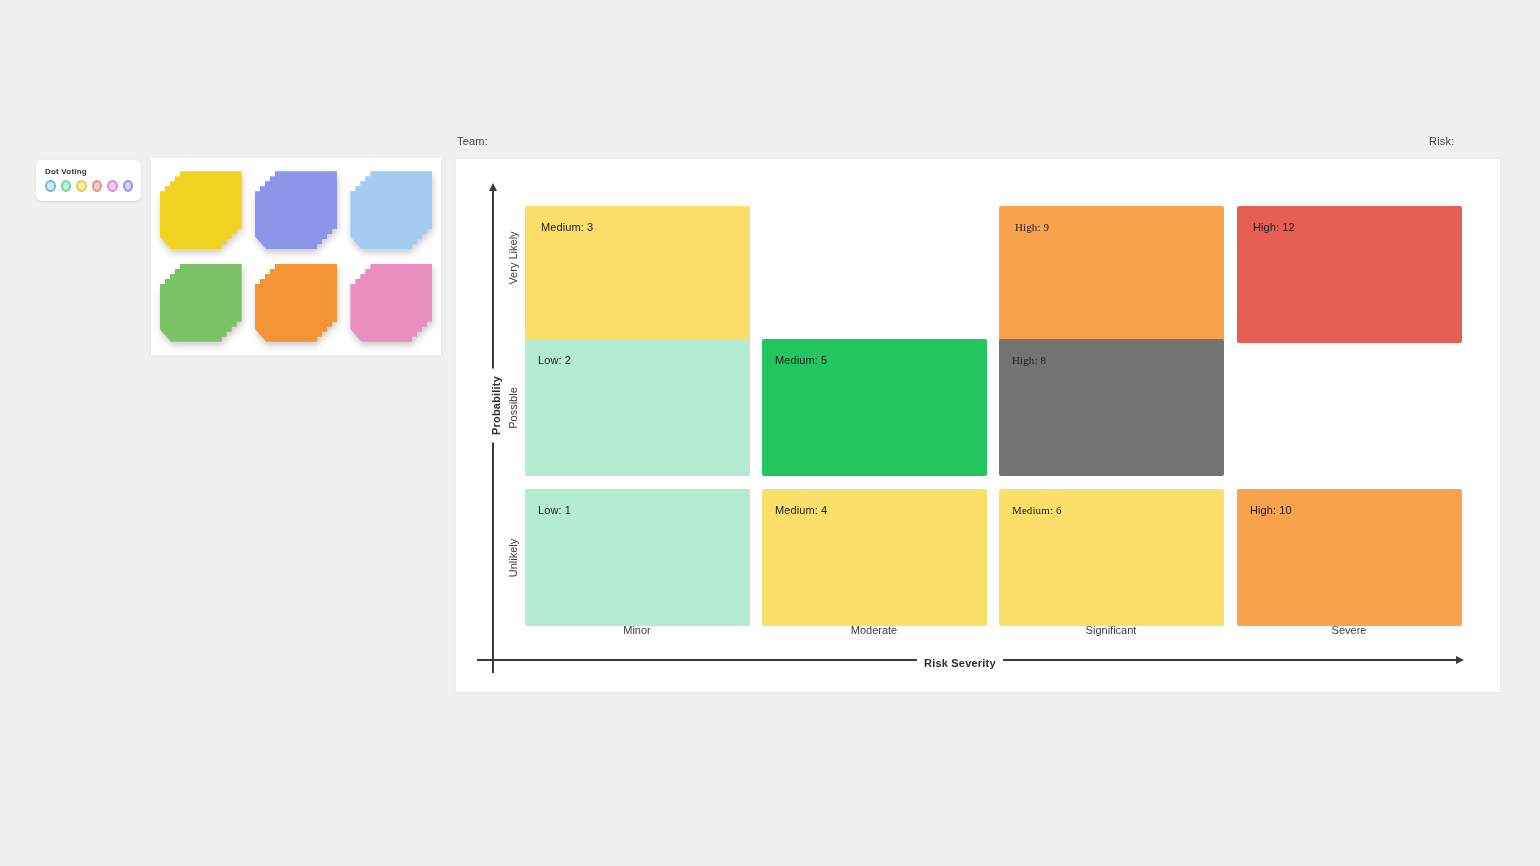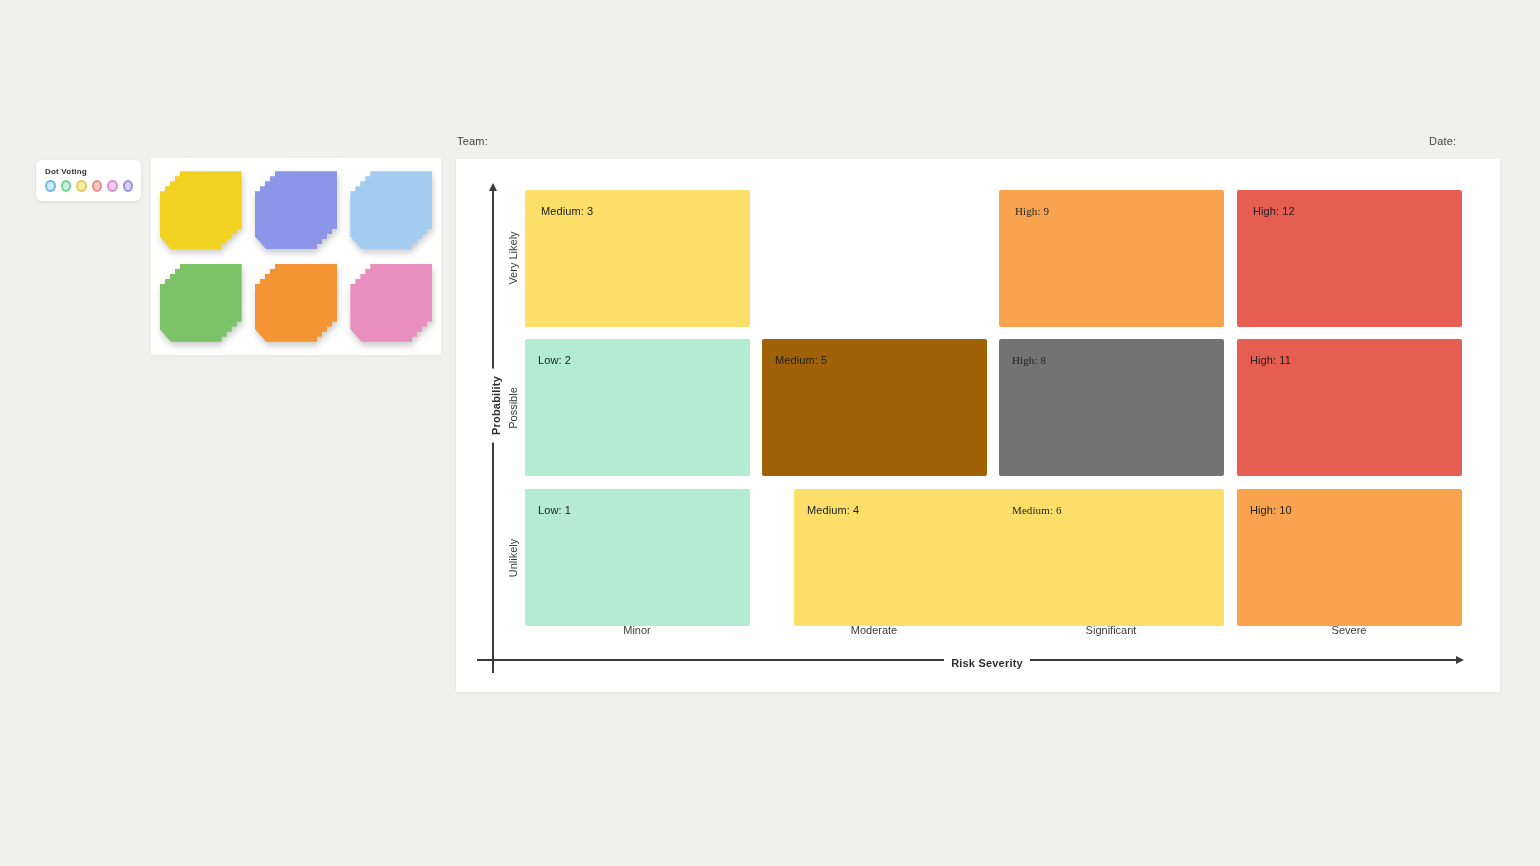--- a/index.html
+++ b/index.html
@@ -61,21 +61,21 @@
     position: absolute; left: 456px; top: 159px;
     width: 1044px; height: 533px;
     background: #ffffff;
     box-shadow: 0 1px 3px rgba(0,0,0,.05);
   }
   .cell {
     position: absolute; width: 225px; height: 137px;
     border-radius: 2px; padding: 11px 13px;
   }
   .c0 { left: 69px; }  .c1 { left: 306px; } .c2 { left: 543px; font-family: Liberation Serif, serif; } .c3 { left: 781px; }
-  .r0 { top: 31px; padding-left: 16px; }   .r1 { top: 180px; }  .r2 { top: 330px; }
+  .r0 { top: 47px; padding-left: 16px; }   .r1 { top: 180px; }  .r2 { top: 330px; }
   .cell-label { font-size: 11px; font-weight: 500; color: #222; letter-spacing: .1px; }
 
   
   .col-label {
     position: absolute; top: 465px; width: 140px; height: 14px;
     text-align: center; font-size: 11px; color: #3d3d3d;
   }
   .col-label.k0 { left: 111px; } .col-label.k1 { left: 348px; }
   .col-label.k2 { left: 585px; } .col-label.k3 { left: 823px; }
 
@@ -111,21 +111,21 @@
   .y-axis-title {
     position: absolute; left: -23px; top: 239px; width: 120px; height: 15px;
     text-align: center; transform: rotate(-90deg); z-index: 2;
   }
   .y-axis-title span, .x-axis-title span {
     background: #ffffff; padding: 0 7px;
     font-size: 11px; font-weight: bold; color: #2e2e2e; letter-spacing: .2px;
   }
   .x-axis-title {
     position: absolute; left: 461px; top: 494px; width: 140px; height: 15px;
-    text-align: center; z-index: 2;
+    text-align: left; z-index: 2;
   }
 </style>
 </head>
 <body>
 
 <div class="dot-voting-panel">
   <div class="dv-title">Dot Voting</div>
   <div class="dv-dots">
     <span class="dot" style="background-color: rgb(203, 233, 246); border-color: rgb(114, 184, 222);"></span>
     <span class="dot" style="background-color: rgb(201, 240, 217); border-color: rgb(111, 214, 149);"></span>
@@ -175,21 +175,21 @@
   <div class="sticky-stack">
     <div class="sheet sh1" style="background-color: rgb(232, 143, 192);"></div>
     <div class="sheet sh2" style="background-color: rgb(232, 143, 192);"></div>
     <div class="sheet sh3" style="background-color: rgb(232, 143, 192);"></div>
     <div class="sheet sh4" style="background-color: rgb(232, 143, 192);"></div>
     <div class="sheet sh5" style="background-color: rgb(232, 143, 192);"></div>
   </div>
 </div>
 
 <div class="team-label">Team:</div>
-<div class="date-label">Date:</div>
+<div class="date-label">Risk:</div>
 
 <div class="canvas">
 
   <div class="v-axis-line"></div>
   <div class="v-axis-arrow"></div>
   <div class="h-axis-line"></div>
   <div class="h-axis-arrow"></div>
   <div class="y-axis-title"><span>Probability</span></div>
   <div class="x-axis-title"><span>Risk Severity</span></div>
 
@@ -208,34 +208,31 @@
   <div class="cell r0 c2" style="background-color: rgb(249, 163, 79);">
     <span class="cell-label">High: 9</span>
   </div>
   <div class="cell r0 c3" style="background-color: rgb(230, 93, 81);">
     <span class="cell-label">High: 12</span>
   </div>
 
   <div class="cell r1 c0" style="background-color: rgb(179, 235, 211);">
     <span class="cell-label">Low: 2</span>
   </div>
-  <div class="cell r1 c1" style="background-color: #a16207;">
+  <div class="cell r1 c1" style="background-color: #22c55e;">
     <span class="cell-label">Medium: 5</span>
   </div>
   <div class="cell r1 c2" style="background-color: #737373;">
     <span class="cell-label">High: 8</span>
   </div>
-  <div class="cell r1 c3" style="background-color: rgb(230, 93, 81);">
-    <span class="cell-label">High: 11</span>
-  </div>
 
   <div class="cell r2 c0" style="background-color: rgb(179, 235, 211);">
     <span class="cell-label">Low: 1</span>
   </div>
-  <div class="cell r2 c1" style="background-color: rgb(252, 223, 106); margin-left: 32px;">
+  <div class="cell r2 c1" style="background-color: rgb(252, 223, 106);">
     <span class="cell-label">Medium: 4</span>
   </div>
   <div class="cell r2 c2" style="background-color: rgb(252, 223, 106);">
     <span class="cell-label">Medium: 6</span>
   </div>
   <div class="cell r2 c3" style="background-color: rgb(249, 163, 79);">
     <span class="cell-label">High: 10</span>
   </div>
 
 </div>

